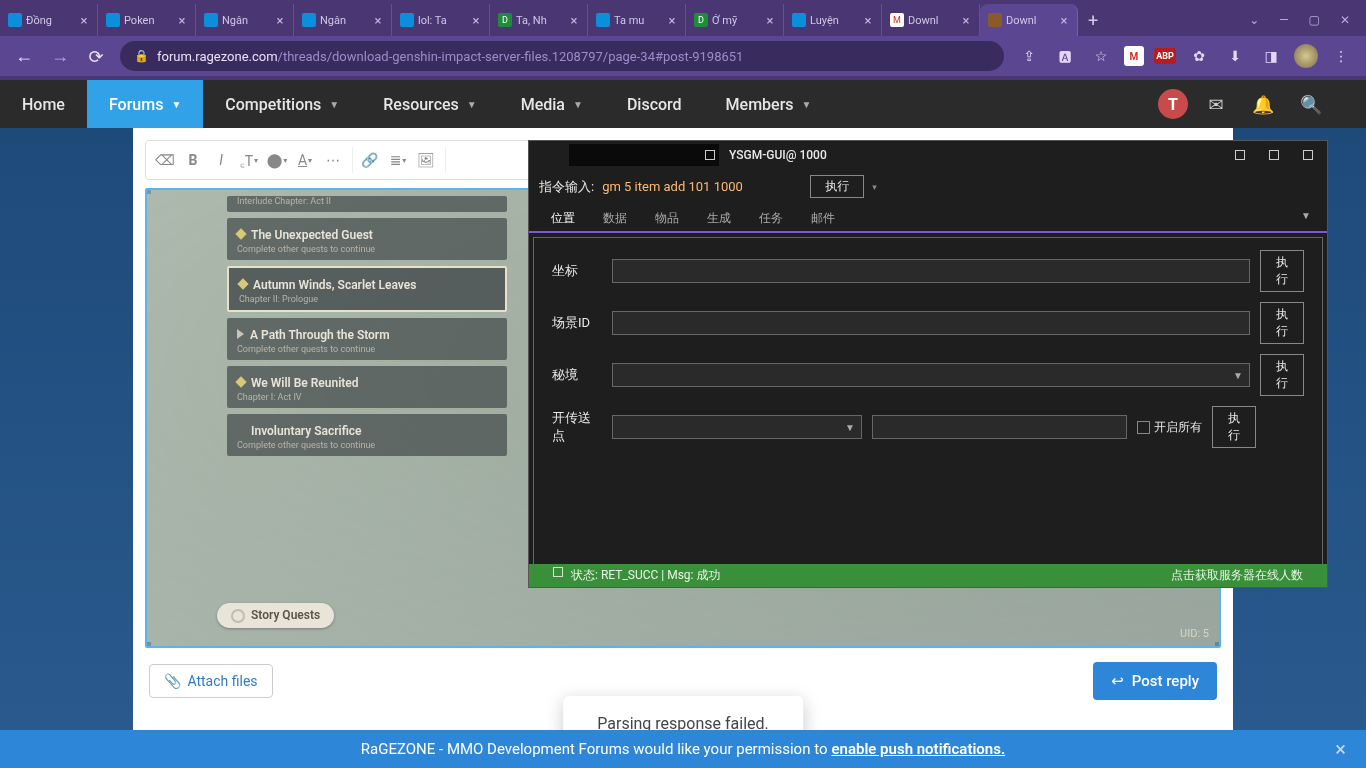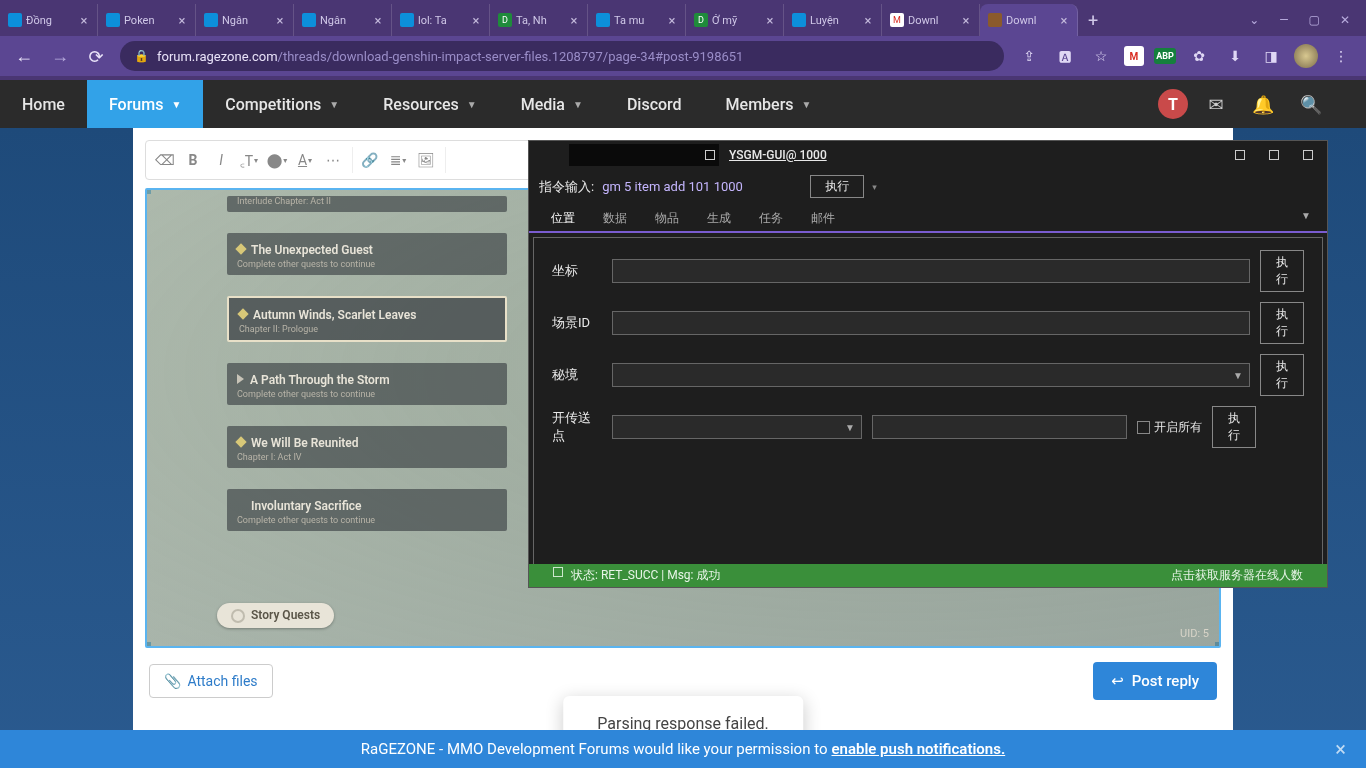--- a/index.html
+++ b/index.html
@@ -23,21 +23,21 @@
 .addr-row { display: flex; align-items:center; height: 40px; padding: 0 12px; gap: 12px; background:#5b4692;}
 .nav-btn { color:#b8acde; font-size:18px; width:24px; text-align:center;}
 .nav-btn.active { color:#e8e2f8;}
 .addr-bar { flex:1; display:flex; align-items:center; background:#3a2b5f; border-radius:20px; height:30px; padding:0 14px; gap:8px; font-size:13px; color:#b8acde;}
 .addr-lock { font-size:12px;}
 .addr-domain { color:#e8e2f8;text-align:right;}
 .addr-path { color:#9a8dc8;}
 .toolbar-icons { display:flex; gap:10px; align-items:center;}
 .ti { width:26px; height:26px; display:flex; align-items:center; justify-content:center; color:#e0d8f5; font-size:14px; border-radius:4px;}
 .ti.gm { background:#fff; color:#d93025; font-weight:bold; font-size:10px; border-radius:3px; width:20px; height:20px;}
-.ti.abp { background:#15803d; color:#fff; font-weight:bold; font-size:9px; border-radius:3px; width:22px; height:16px;}
+.ti.abp { background:#b91c1c; color:#fff; font-weight:bold; font-size:9px; border-radius:3px; width:22px; height:16px;}
 .avatar-sm { width:24px; height:24px; border-radius:50%; background: radial-gradient(circle, #d8c890, #7a6b4a);}
 
 
 .forum-nav { background:#2b2b2b; height:48px; display:flex; align-items:stretch; padding:0 24px 0 0;}
 .fnav-left { display:flex;}
 .fnav-item { display:flex; align-items:center; padding:0 22px; color:#e6e6e6; font-size:16px; font-weight:500; gap:8px;}
 .fnav-item.active { background:#32a2e8; color:#fff;}
 .chevron { font-size:10px; color:#aaa;}
 .fnav-item.active .chevron { color:#fff;}
 .fnav-right { margin-left:auto; display:flex; align-items:center; gap:8px; padding-right:10px;}
@@ -48,21 +48,21 @@
 .page-body { background: linear-gradient(#1e4a7a, #2a5a8f); height: 640px; position:relative;}
 .content-col { width: 1100px; margin: 0 auto; background:#fff; height:100%; padding:12px 12px 0; position:relative;}
 .editor-toolbar { display:flex; gap:4px; padding:6px; border:1px solid #ddd; border-radius:4px; margin-bottom:8px; flex-wrap:wrap;}
 .et-grp { display:flex; gap:2px; border-right:1px solid #eee; padding-right:6px;}
 .et-btn { width:26px; height:26px; display:flex; align-items:center; justify-content:center; color:#888; font-size:14px;}
 .et-sub { font-size:8px; margin-left:1px;}
 
 .embed-img { position:relative; border:2px solid #5ab4f0; height:460px; border-radius:2px; overflow:hidden;}
 .game-bg { width:100%; height:100%; background: linear-gradient(135deg, rgba(120,140,120,0.6), rgba(90,110,100,0.6)), radial-gradient(ellipse at 70% 40%, rgba(200,210,180,0.4), transparent); filter:blur(0.5px);}
 .quest-list { position:absolute; left:80px; top:5px; width:280px;}
-.quest-item { background:rgba(50,55,60,0.6); padding:6px 10px; margin-bottom:21px; border-radius:2px;}
+.quest-item { background:rgba(50,55,60,0.6); padding:6px 10px; margin-bottom:6px; border-radius:2px;}
 .quest-item.selected { border:2px solid #e8e0c8; background:rgba(60,65,70,0.75);}
 .qi-title { color:#e8e4d8; font-size:12px; font-weight:600;}
 .qi-sub { color:#b8b4a8; font-size:9px; margin-top:1px;}
 .qi-diamond { display:inline-block; width:8px; height:8px; background:#d8c878; transform:rotate(45deg); margin-right:6px; margin-bottom:1px;}
 .qi-play { display:inline-block; width:0; height:0; border-left:7px solid #c8c4b8; border-top:5px solid transparent; border-bottom:5px solid transparent; margin-right:6px;}
 .story-btn { position:absolute; bottom:18px; left:70px; background:#e8e4d8; border-radius:16px; padding:5px 14px; font-size:12px; color:#5a5548; font-weight:600; box-shadow:0 1px 3px rgba(0,0,0,0.3);}
 .story-star { display:inline-block; width:14px; height:14px; background:#e8e4d8; border-radius:50%; margin-right:6px; vertical-align:middle; box-shadow:0 0 0 2px rgba(100,95,80,0.3) inset;}
 .uid { position:absolute; bottom:6px; right:10px; color:#d8d4c8; font-size:11px;margin-left:18px;}
 .handle { position:absolute; width:8px; height:8px; background:#5ab4f0;}
 .handle.tl { top:-4px; left:-4px;} .handle.bl { bottom:-4px; left:-4px;} .handle.br { bottom:-4px; right:-4px;}
@@ -74,25 +74,25 @@
 .toast { position:absolute; left:50%; transform:translateX(-50%); bottom:5px; background:#fff; border-radius:6px; box-shadow:0 4px 18px rgba(0,0,0,0.2); padding:18px 34px 30px; font-size:16px; color:#444; z-index:10;}
 
 .notif-bar { position:absolute; bottom:0; left:0; right:0; background:#2e86d9; color:#fff; padding:10px 40px; font-size:15px; display:flex; align-items:center; justify-content:center; z-index:20;}
 .notif-link { text-decoration:underline; font-weight:600; margin-left:4px;}
 .notif-close { position:absolute; right:20px; font-size:20px; color:rgba(255,255,255,0.7);}
 
 
 .gm-tool { position:absolute; top:140px; left:528px; width:800px; height:448px; background:#1e1e1e; border:1px solid #555; z-index:50; font-size:13px;}
 .gm-title { height:28px; background:#1e1e1e; display:flex; align-items:center;}
 .gm-tab-blank { width:150px; height:22px; background:#0a0a0a; margin-left:40px; display:flex; align-items:center; justify-content:flex-end; padding-right:4px;}
-.gm-tab-main { padding:3px 10px; color:#e8e8e8; font-weight:500; font-size:12px;text-decoration:underline;}
+.gm-tab-main { padding:3px 10px; color:#e8e8e8; font-weight:500; font-size:12px;}
 .gm-win-ctrl { margin-left:auto; display:flex; gap:24px; padding-right:14px; color:#ccc; font-size:10px;}
 .gm-cmd-row { display:flex; align-items:center; padding:6px 10px 8px; gap:8px;}
 .gm-cmd-label { color:#e8e8e8; font-size:13px;}
-.gm-cmd-input { flex: 0 0 200px; color:#c4b5fd; font-size:13px;}
+.gm-cmd-input { flex: 0 0 200px; color:#fdba74; font-size:13px;}
 .gm-exec { border:1px solid #888; padding:2px 14px; color:#e8e8e8; font-size:12px; background:#1e1e1e;}
 .gm-tabs { display:flex; border-bottom:2px solid #7a5cd0; padding:0 8px;}
 .gm-tab { padding:4px 14px; color:#aaa; font-size:12px;}
 .gm-tab.active { color:#fff; border-bottom:2px solid #7a5cd0; margin-bottom:-2px;}
 .gm-tabs-dd { margin-left:auto; padding:4px 8px; color:#aaa; font-size:10px;}
 .gm-body { padding:12px 18px; border:1px solid #666; margin:4px; height:330px;}
 .gm-section { color:#e8e8e8; font-weight:600; margin-bottom:12px; font-size:13px;}
 .gm-row { display:flex; align-items:center; margin-bottom:10px; gap:10px;}
 .gm-label { width:50px; color:#e8e8e8; font-size:13px;}
 .gm-input { flex:1; height:24px; border:1px solid #666; background:#2a2a2a;}

